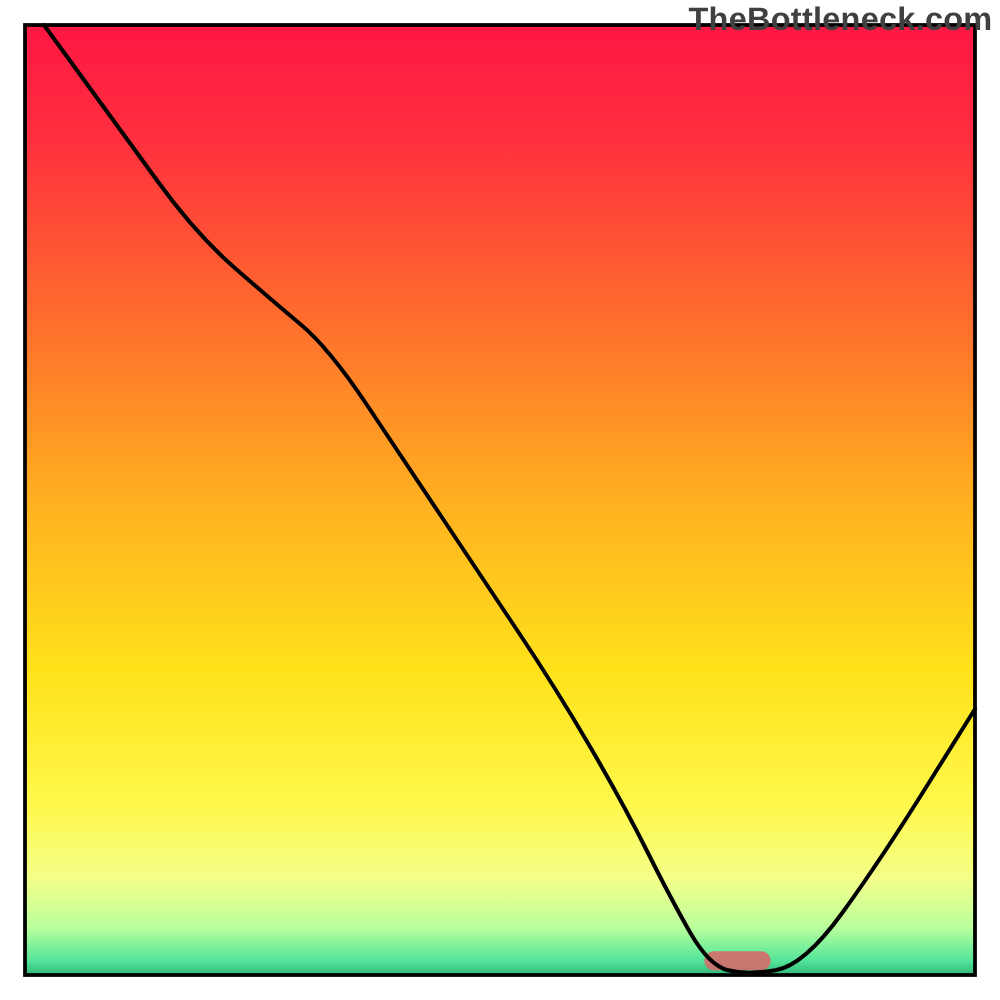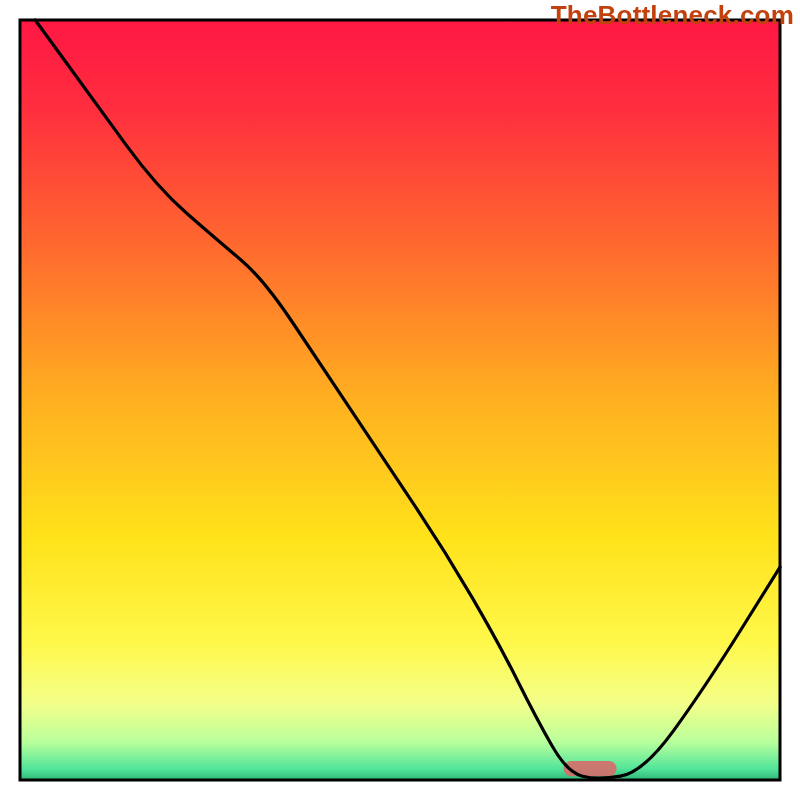--- a/index.html
+++ b/index.html
@@ -15,21 +15,21 @@
     width: 800px;
     height: 800px;
   }
   .watermark {
     position: absolute;
     top: 0;
     right: 6px;
     font-family: Arial, Helvetica, sans-serif;
     font-size: 26px;
     font-weight: bold;
-    color: #c2410c;
+    color: #404040;
     letter-spacing: 0.2px;
   }
   svg {
     position: absolute;
     left: 0;
     top: 0;
   }
 </style>
 </head>
 <body>

